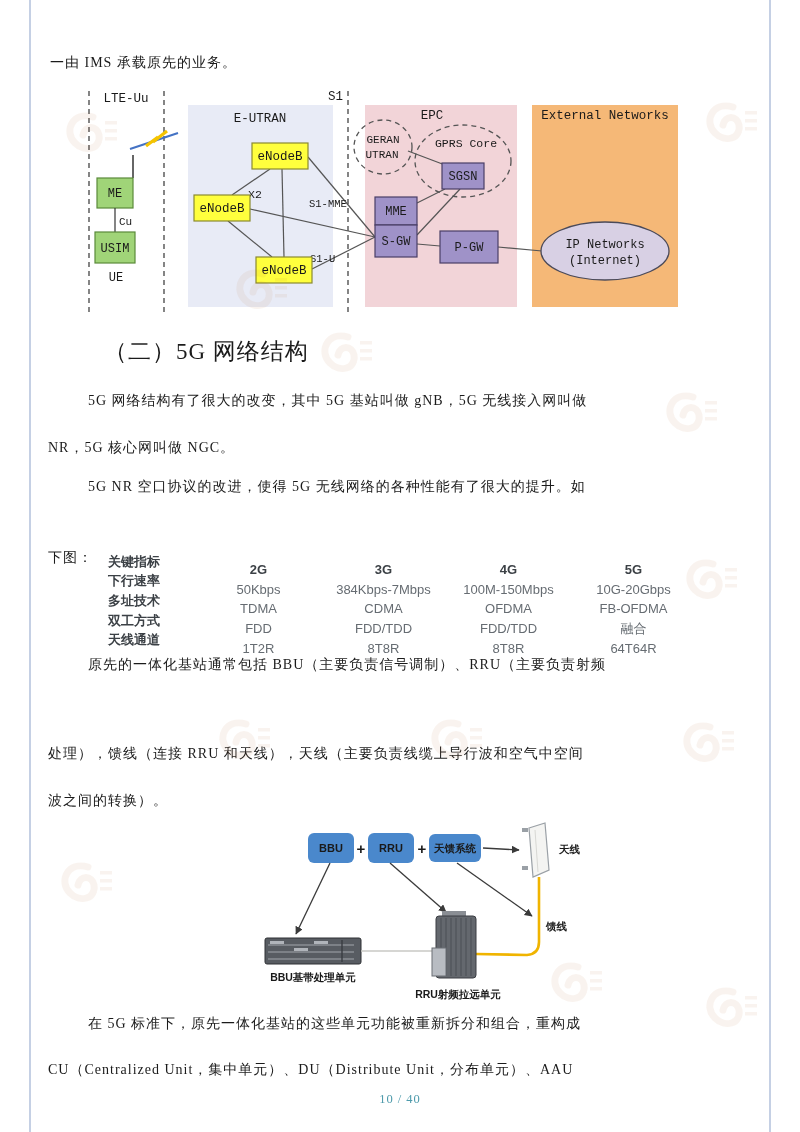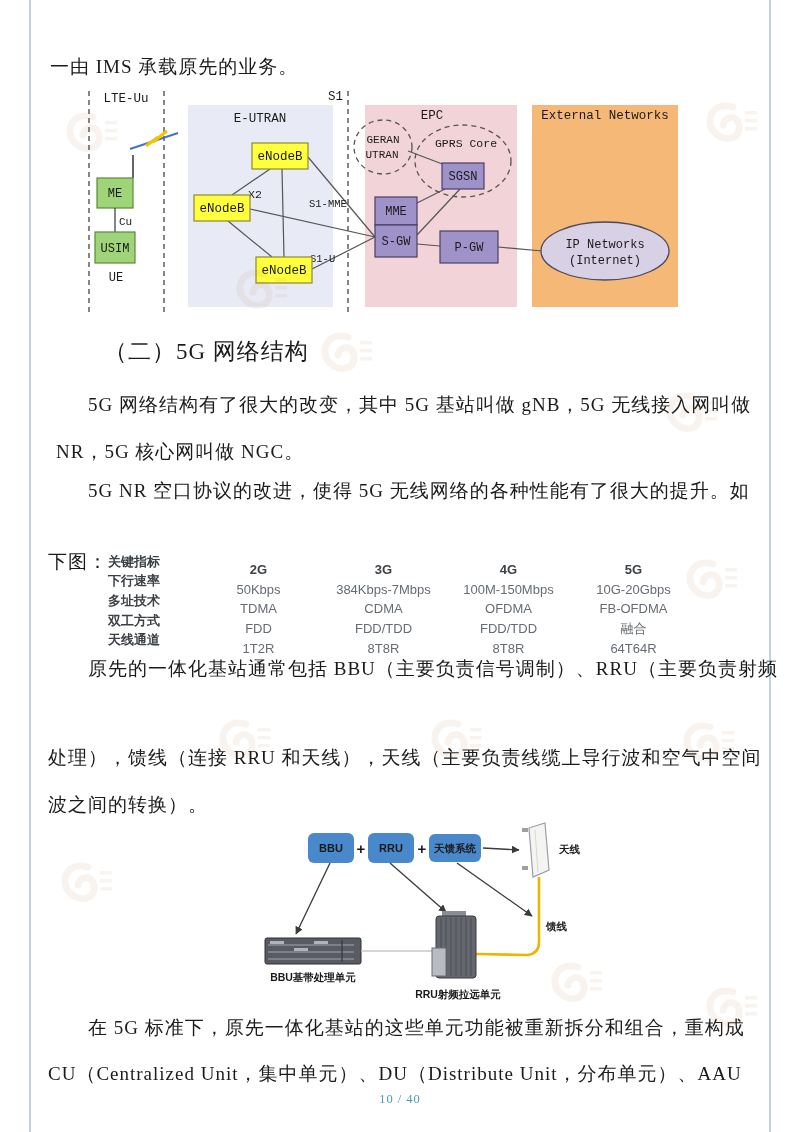--- a/index.html
+++ b/index.html
@@ -1,19 +1,19 @@
 <!DOCTYPE html>
 <html><head>
 <meta charset="utf-8">
 <style>
   html,body{margin:0;padding:0;}
   body{width:800px;height:1132px;position:relative;background:#ffffff;overflow:hidden;
        font-family:"Liberation Serif",serif;}
   .page-edge{position:absolute;top:0;bottom:0;width:2px;background:#b6c4dd;opacity:.8;}
-  .tl{position:absolute;white-space:nowrap;font-size:19px;color:#1b1b1b;letter-spacing:1px;}
+  .tl{position:absolute;white-space:nowrap;font-size:14px;color:#1b1b1b;letter-spacing:1px;}
   .heading{font-size:23px;font-weight:normal;}
   .ctable{position:absolute;left:108px;top:552px;width:588px;font-family:"Liberation Sans",sans-serif;}
   .ctable .row{display:flex;height:19.6px;align-items:center;}
   .ctable .c0{width:88px;text-align:left;font-weight:bold;color:#3c4146;font-size:13px;}
   .ctable .cv{flex:1;text-align:center;color:#666c72;font-size:13px;margin-top:16px;}
   .ctable .hd .cv{font-weight:bold;color:#3c4146;}
   .footer{position:absolute;left:0;right:0;top:1092px;text-align:center;
           font-family:Liberation Serif, serif;font-size:12.5px;color:#4d9aab;letter-spacing:1px;}
   .dsvg{position:absolute;}
   .dsvg text{font-family:"Liberation Mono",monospace;fill:#1a1a1a;}
@@ -22,21 +22,21 @@
 </style>
 </head>
 <body>
 
 <div class="page-edge" style="left:29px"></div>
 <div class="page-edge" style="left:769px"></div>
 
 <div class="tl" style="left:50px;top:54px">一由 IMS 承载原先的业务。</div>
 <div class="tl heading" style="left:104px;top:336px">（二）5G 网络结构</div>
 <div class="tl" style="left:88px;top:392px">5G 网络结构有了很大的改变，其中 5G 基站叫做 gNB，5G 无线接入网叫做</div>
-<div class="tl" style="left:56px;top:439px">NR，5G 核心网叫做 NGC。</div>
+<div class="tl" style="left:48px;top:439px">NR，5G 核心网叫做 NGC。</div>
 <div class="tl" style="left:88px;top:478px">5G NR 空口协议的改进，使得 5G 无线网络的各种性能有了很大的提升。如</div>
 <div class="tl" style="left:48px;top:549px">下图：</div>
 <div class="tl" style="left:88px;top:656px">原先的一体化基站通常包括 BBU（主要负责信号调制）、RRU（主要负责射频</div>
 <div class="tl" style="left:48px;top:745px">处理），馈线（连接 RRU 和天线），天线（主要负责线缆上导行波和空气中空间</div>
 <div class="tl" style="left:48px;top:792px">波之间的转换）。</div>
 <div class="tl" style="left:88px;top:1015px">在 5G 标准下，原先一体化基站的这些单元功能被重新拆分和组合，重构成</div>
 <div class="tl" style="left:48px;top:1061px">CU（Centralized Unit，集中单元）、DU（Distribute Unit，分布单元）、AAU</div>
 
 <svg class="dsvg" style="left:60px;top:85px" width="640" height="233" viewBox="0 0 640 233">
   <defs>

